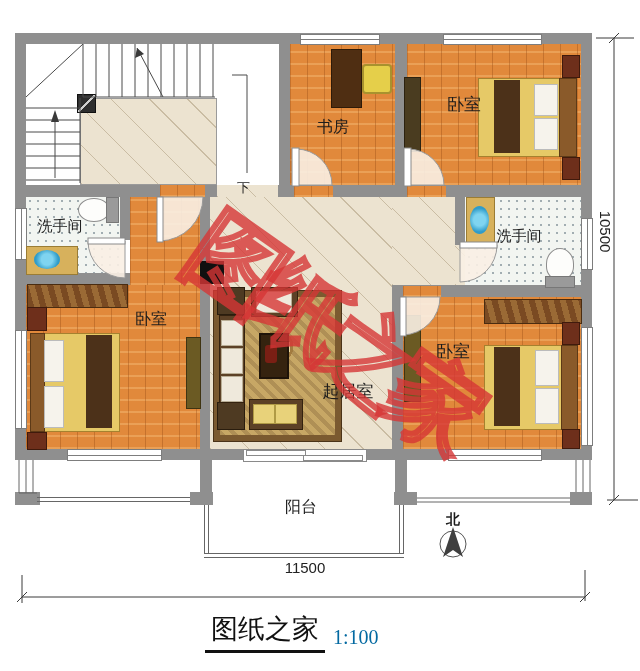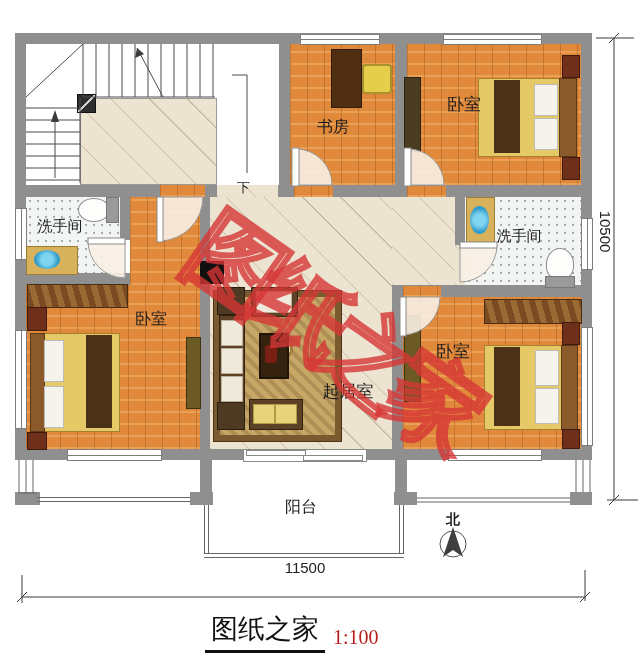--- a/index.html
+++ b/index.html
@@ -24,21 +24,21 @@
     background-position:center;background-repeat:no-repeat;}
   .lbl{position:absolute;color:#1c1c1c;text-align:center;white-space:nowrap;line-height:1.1;}
   .furn{position:absolute;}
   .dimtxt{position:absolute;font-family:"Liberation Sans",sans-serif;font-size:15px;color:#222;text-align:center;}
   #watermark{position:absolute;left:118px;top:258px;width:424px;height:146px;
     transform:rotate(35deg);text-align:center;line-height:146px;font-size:95px;
     letter-spacing:-14px;font-weight:bold;color:transparent;
     -webkit-text-stroke:3px rgba(214,54,54,.8);z-index:50;pointer-events:none;}
   #titleblock{position:absolute;left:205px;top:611px;display:flex;align-items:flex-end;z-index:40;}
   #title-main{font-size:27px;color:#111;border-bottom:3px solid #111;padding:0 6px 3px 6px;}
-  #title-scale{font-size:20px;color:#b91c1c;margin-left:8px;padding-bottom:4px;font-family:"Liberation Serif",serif;}
+  #title-scale{font-size:20px;color:#0369a1;margin-left:8px;padding-bottom:4px;font-family:"Liberation Serif",serif;}
   svg{position:absolute;left:0;top:0;z-index:30;} .z35{z-index:35;}
 </style>
 </head>
 <body>
 
 <div id="plan">
 
   <div class="wood" style="left:290px;top:44px;width:105px;height:141px;"></div>
   <div class="wood" style="left:407px;top:44px;width:174px;height:141px;"></div>
   <div class="wood" style="left:26px;top:285px;width:174px;height:164px;"></div>

